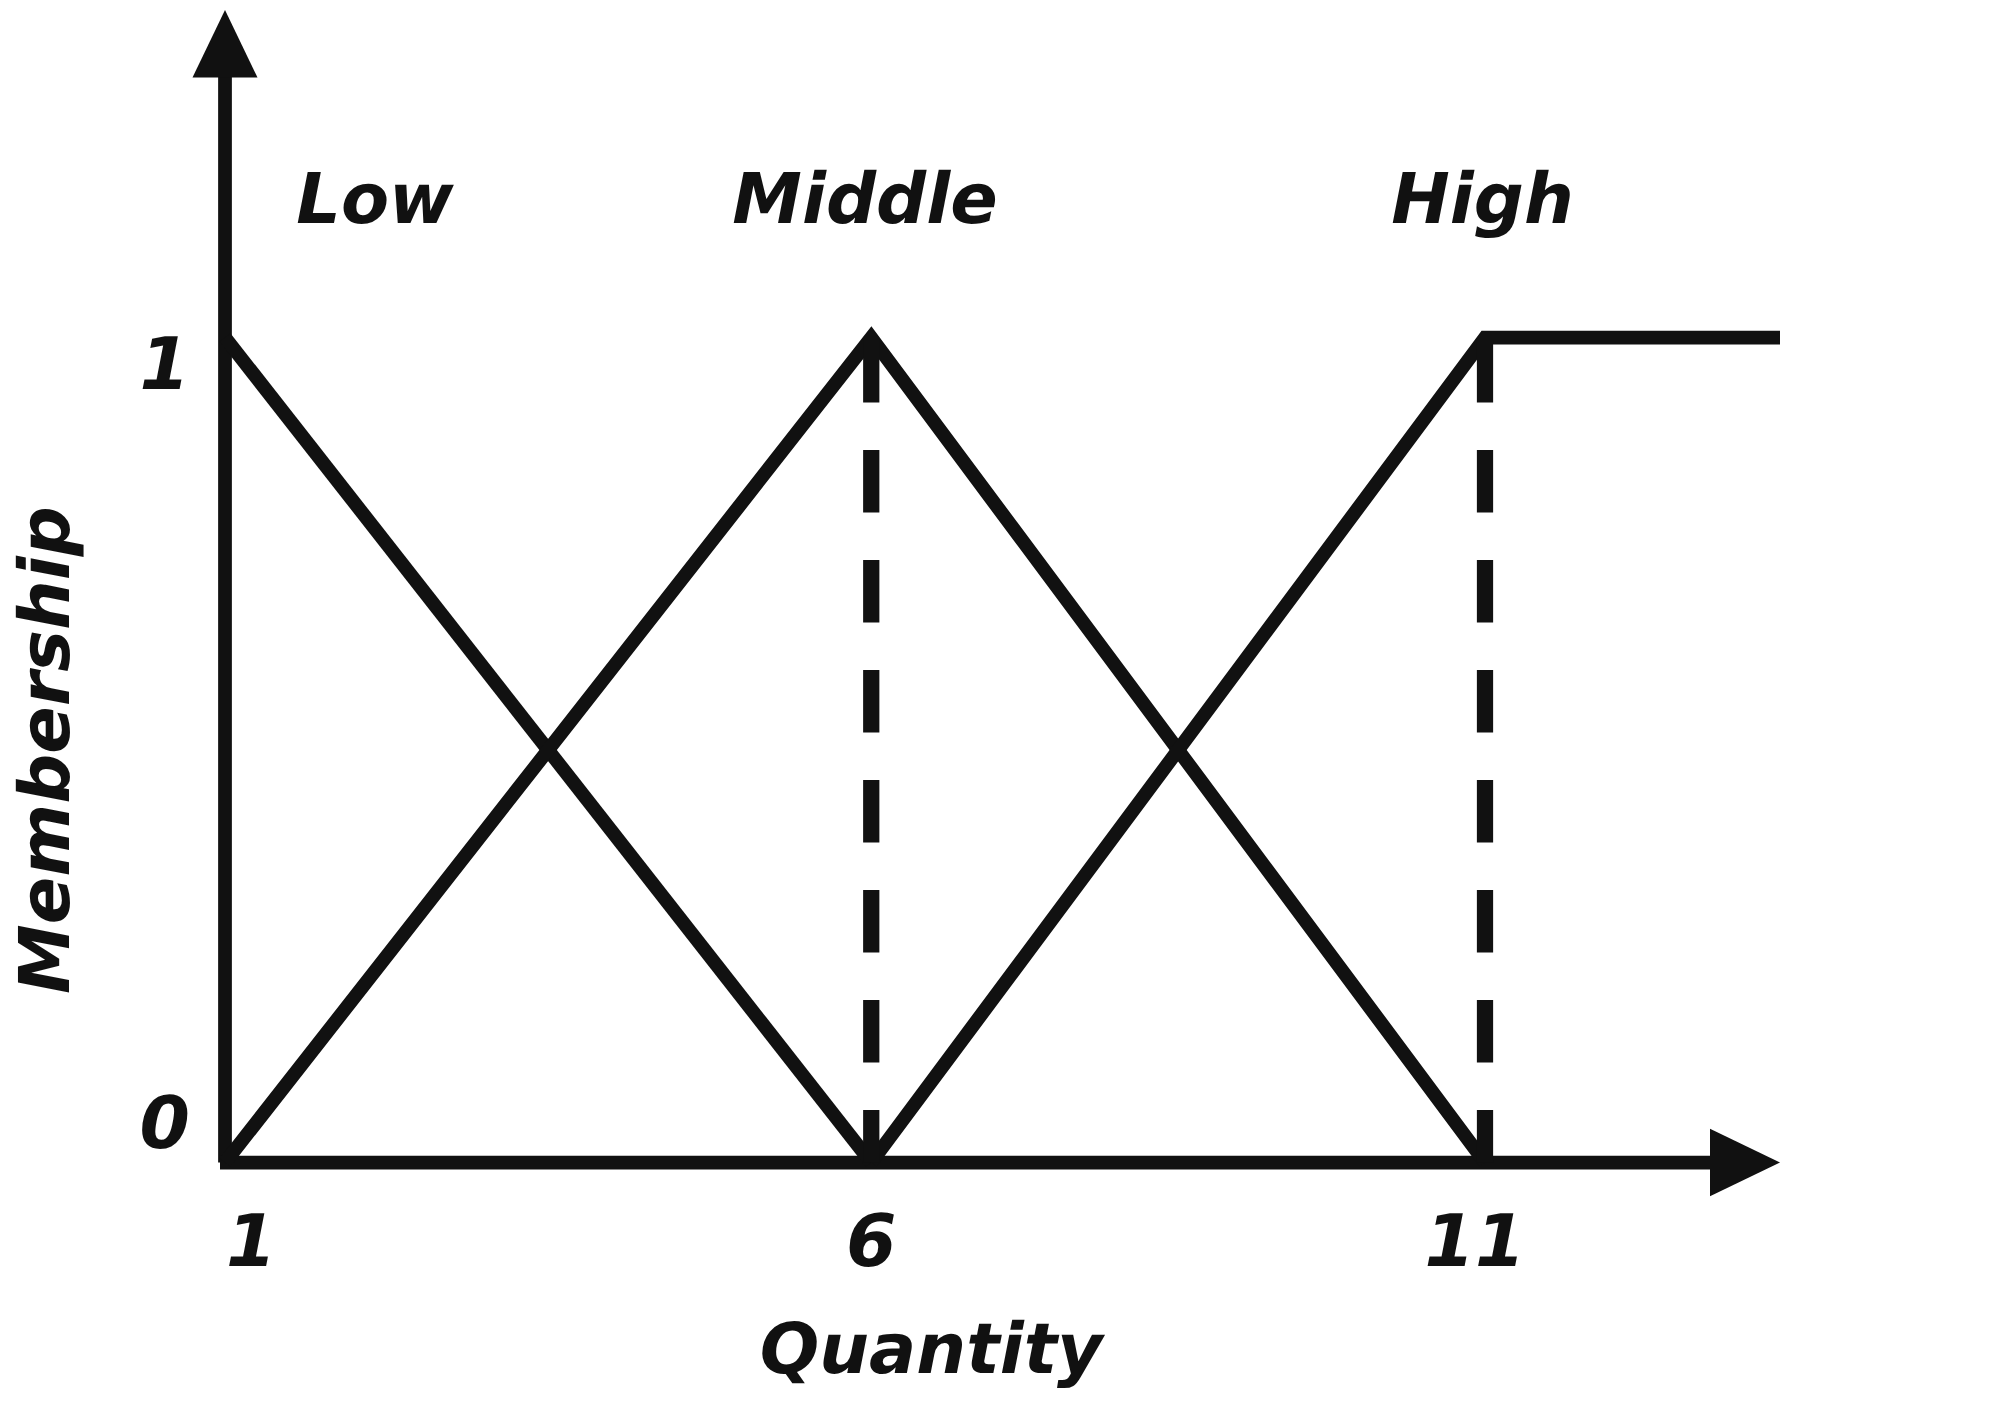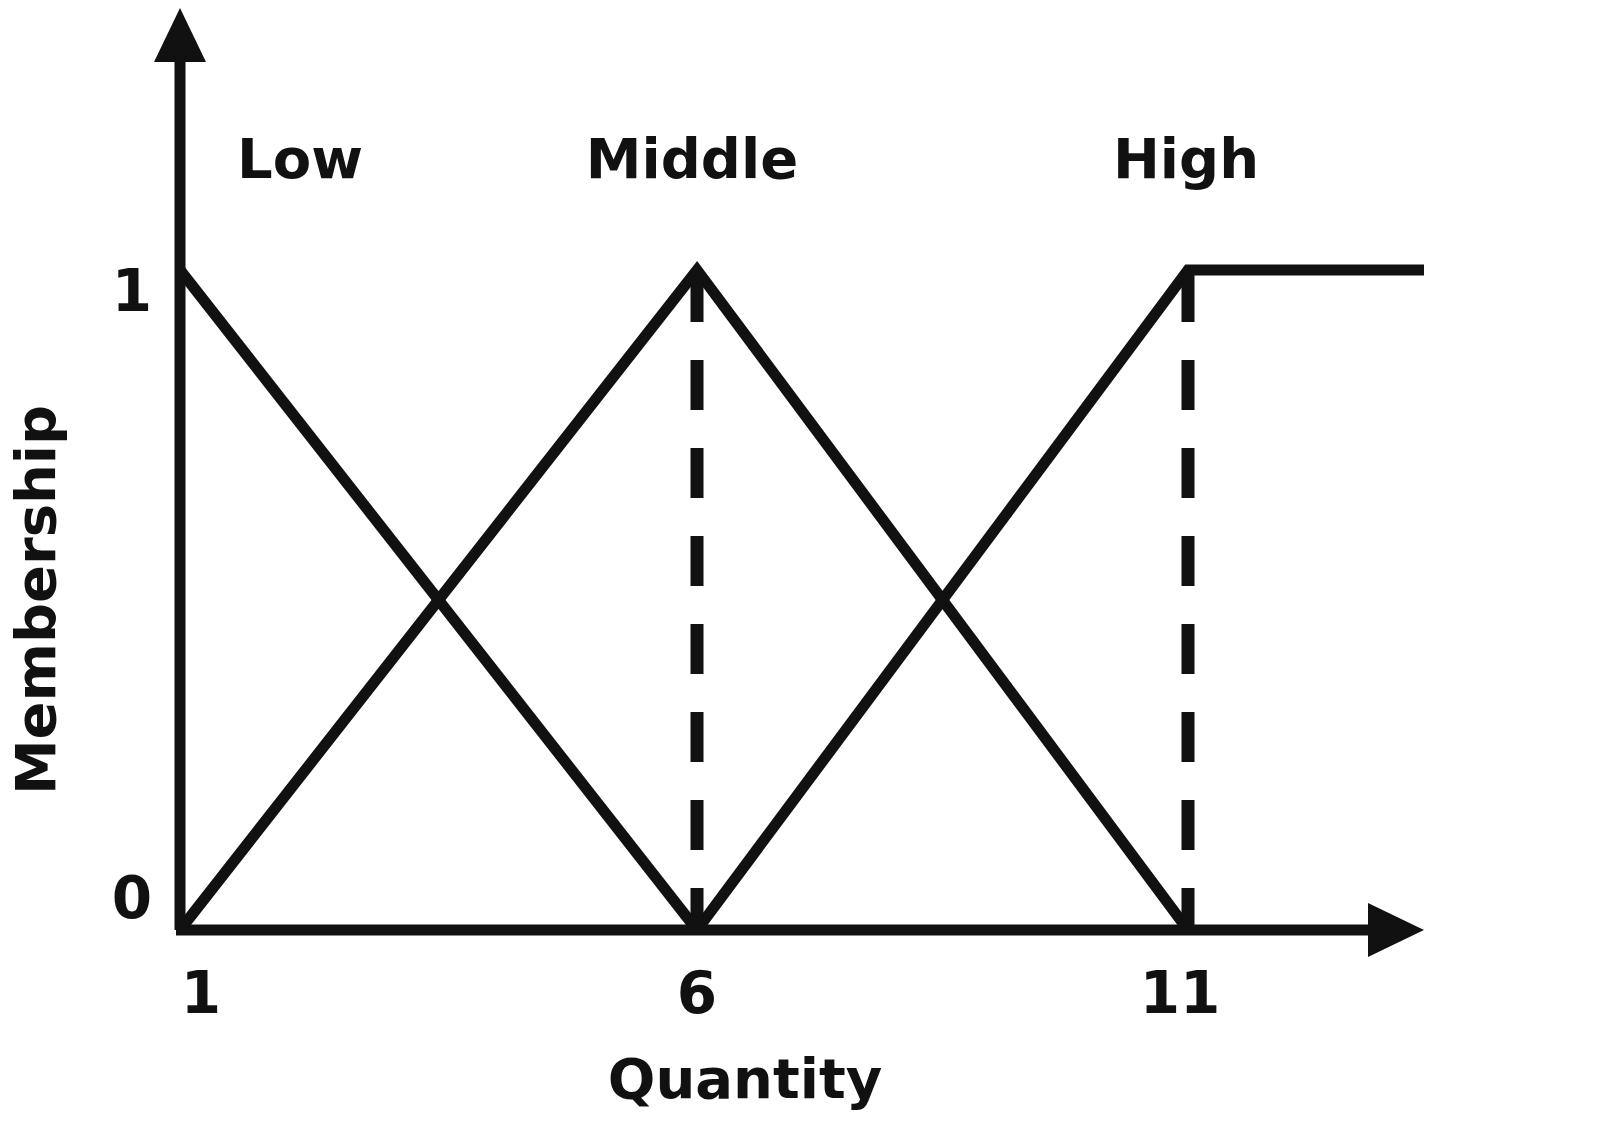--- a/index.html
+++ b/index.html
@@ -9,20 +9,21 @@
   }
   body {
     font-family: "DejaVu Sans", sans-serif;
   }
   #stage {
     position: relative;
     width: 1424px;
     height: 1140px;
     background: #ffffff;
     overflow: hidden;
+    font-style: italic;
   }
   #chart-svg {
     position: absolute;
     left: 0;
     top: 0;
     width: 1611px;
     height: 1140px;
     display: block;
   }
   .lbl {

